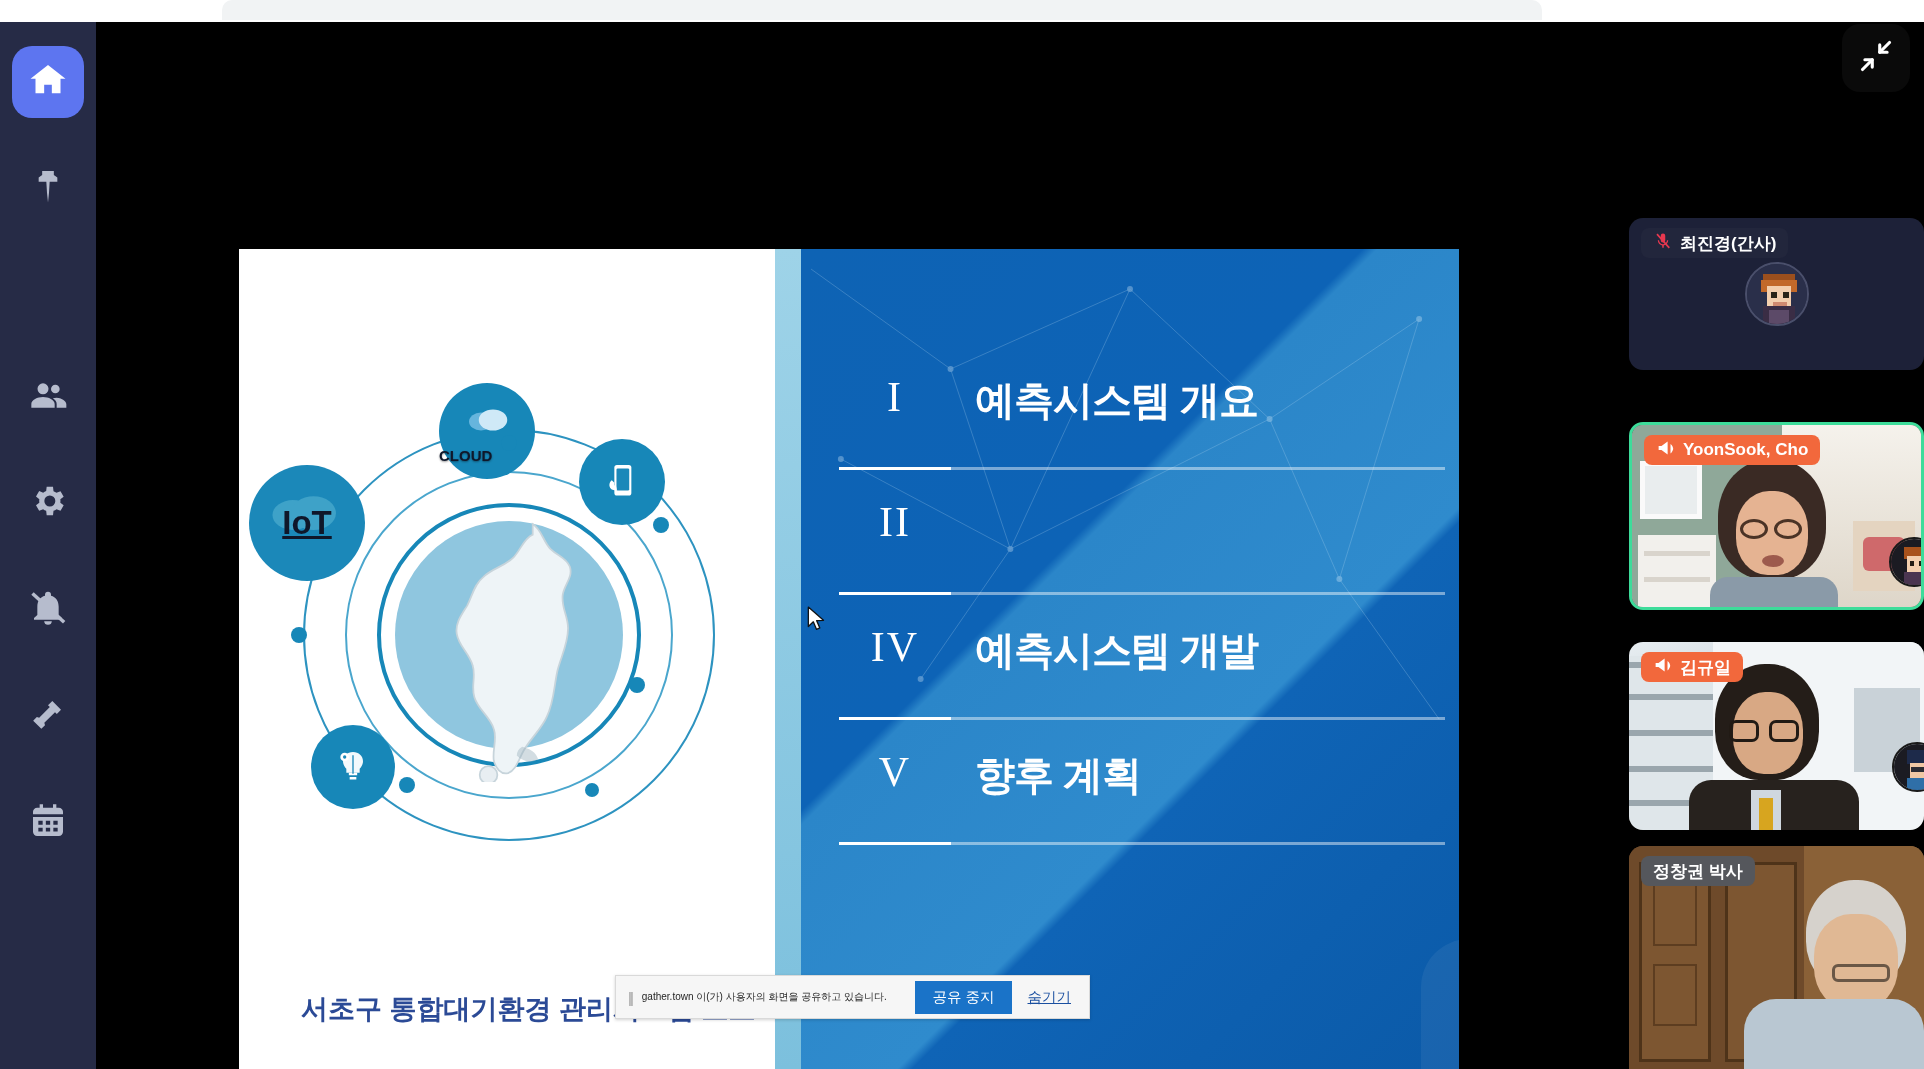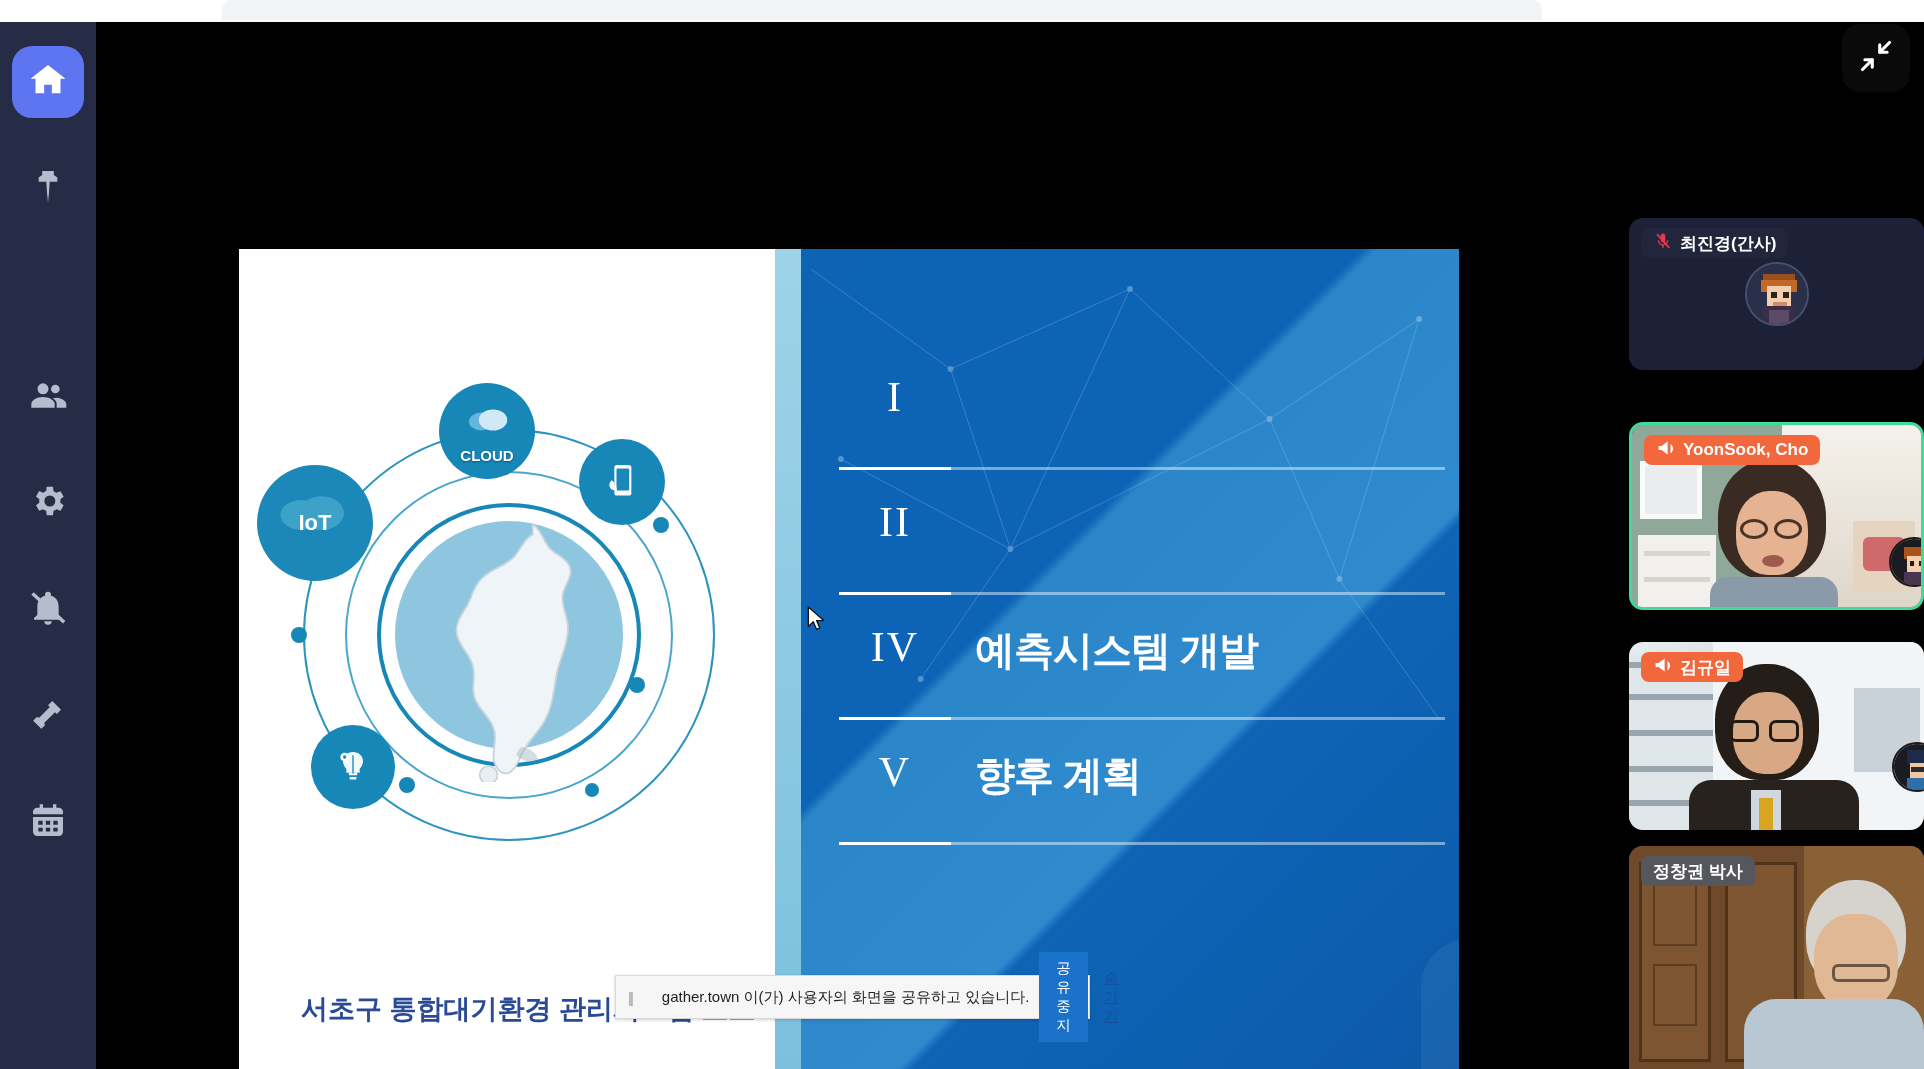--- a/index.html
+++ b/index.html
@@ -48,31 +48,31 @@
                color:#fff; font-size:42px; font-weight:400; letter-spacing:2px; font-family:"Liberation Serif",serif; }
   .arow .txt { position:absolute; left:136px; top:6px; color:#fff; font-size:40px; font-weight:700;
                white-space:nowrap; letter-spacing:-1px; }
   .arow .bar { position:absolute; left:0; bottom:22px; width:100%; height:3px; background:rgba(255,255,255,.45); }
   .arow .bar::before { content:""; position:absolute; left:0; top:0; width:112px; height:3px; background:#fff; }
 
   
   .graphic { position:absolute; left:10px; top:128px; width:520px; height:540px; }
   .g-ring { position:absolute; border-radius:50%; border:2px solid #1b87b8; }
   .g-bub { position:absolute; border-radius:50%; background:#1787b8; display:flex; align-items:center;
-           justify-content:center; color:#ffffff; font-weight:700; text-align:center; line-height:1.02; }
+           justify-content:center; color:#0f172a; font-weight:700; line-height:1.02;text-decoration:underline; }
   .g-dot { position:absolute; border-radius:50%; background:#1787b8; }
   .g-map { position:absolute; left:150px; top:140px; width:225px; height:265px; }
   .slide-title { position:absolute; left:62px; bottom:42px; color:#2b4a96; font-size:27px; font-weight:700; white-space:nowrap; }
 
   
   .notif { position:absolute; left:615px; top:975px; width:475px; height:44px; background:#f6f6f6;
            border:1px solid #d9d9d9; display:flex; align-items:center; padding:0 12px; gap:10px; z-index:50;
            box-shadow:0 1px 3px rgba(0,0,0,.18); }
   .notif .grip { color:#9b9b9b; font-size:15px; letter-spacing:-2px; }
-  .notif .msg { flex:1; color:#1f1f1f; font-size:15px; white-space:nowrap;margin-left:20px; }
+  .notif .msg { flex:1; color:#1f1f1f; font-size:10px; white-space:nowrap; }
   .notif .stop { background:#1a73c8; color:#fff; border:none; font-size:14.5px; padding:7px 17px; cursor:pointer; }
   .notif .hide { color:#1a4fa0; font-size:14.5px; text-decoration:underline; cursor:pointer; padding:0 6px; }
 
   
   .rail { position:absolute; right:0; top:22px; width:295px; height:1047px; z-index:35; }
   .tile { position:absolute; left:0; width:295px; border-radius:14px; overflow:hidden; }
   .tile.noVideo { background:#1d2138; }
   .tile.ring { border:3px solid #3ddc9a; }
   .namebadge { position:absolute; left:12px; top:10px; height:30px; display:flex; align-items:center;
                gap:7px; padding:0 12px; border-radius:8px; font-size:17px; font-weight:700; color:#fff; z-index:4; white-space:nowrap; }
@@ -197,21 +197,21 @@
         </svg>
 
         <div class="g-bub" style="left:190px; top:6px; width:96px; height:96px; font-size:15px;">
           <svg viewBox="0 0 64 64" style="position:absolute;left:12px;top:16px;width:72px;height:48px">
             <ellipse cx="24" cy="30" rx="16" ry="12" fill="#66b5dd"></ellipse>
             <ellipse cx="40" cy="28" rx="19" ry="14" fill="#cfe9f7"></ellipse>
           </svg>
           <span style="position:absolute;bottom:16px;left:0;right:0;text-shadow:0 1px 2px rgba(0,0,0,.4);">CLOUD</span>
         </div>
 
-        <div class="g-bub" style="left:8px; top:88px; width:116px; height:116px; font-size:22px; background:#1b88b9;">
+        <div class="g-bub" style="left:0; top:88px; width:116px; height:116px; font-size:33px; background:#1b88b9;">
           <svg viewBox="0 0 90 60" style="position:absolute;left:14px;top:22px;width:88px;height:56px">
             <ellipse cx="30" cy="30" rx="22" ry="16" fill="#3ea2c8"></ellipse>
             <ellipse cx="52" cy="28" rx="24" ry="18" fill="#3ea2c8"></ellipse>
           </svg>
           <span style="position:relative;z-index:2;letter-spacing:0px;">IoT</span>
         </div>
 
         <div class="g-bub" style="left:330px; top:62px; width:86px; height:86px;">
           <svg viewBox="0 0 40 48" style="width:34px;height:42px">
             <rect x="11" y="4" width="20" height="36" rx="3" fill="#fff"></rect>
@@ -265,20 +265,21 @@
           <circle cx="40" cy="210" r="3"></circle>
             <circle cx="120" cy="430" r="3"></circle>
         </g>
       </svg>
 
       <div class="blob"></div>
 
       <div class="agenda">
         <div class="arow">
           <div class="num">I</div>
+          <div class="txt">예측시스템 개요</div>
           <div class="bar"></div>
         </div>
         <div class="arow">
           <div class="num">II</div>
           <div class="bar"></div>
         </div>
         <div class="arow">
           <div class="num">IV</div>
           <div class="txt">예측시스템 개발</div>
           <div class="bar"></div>

